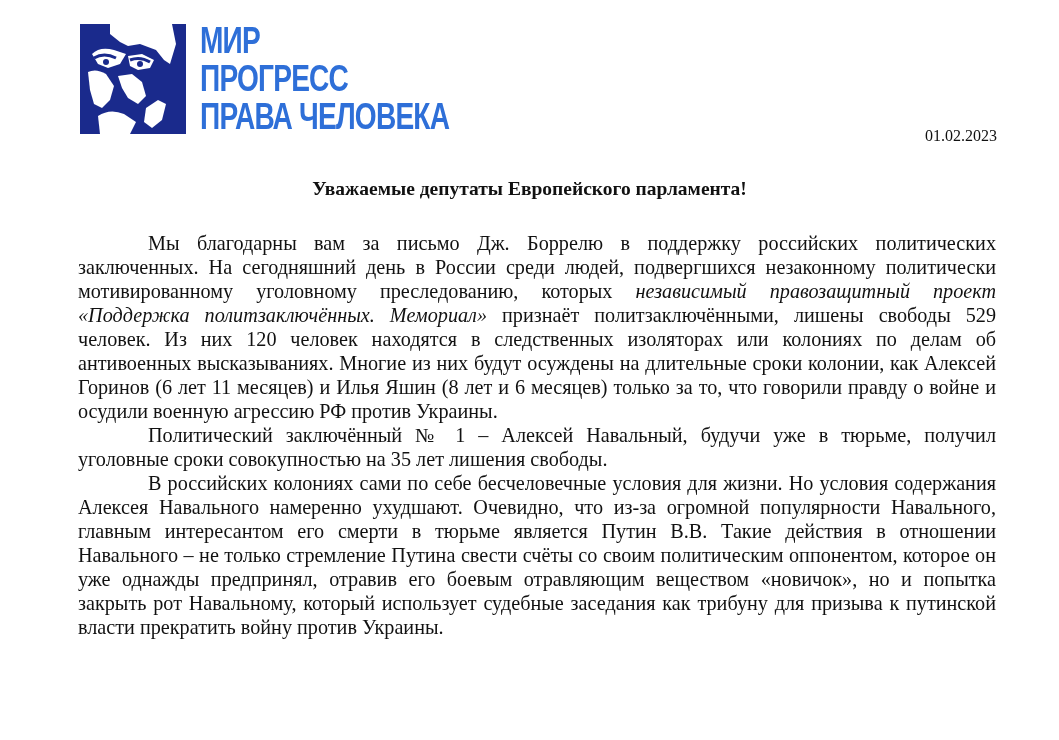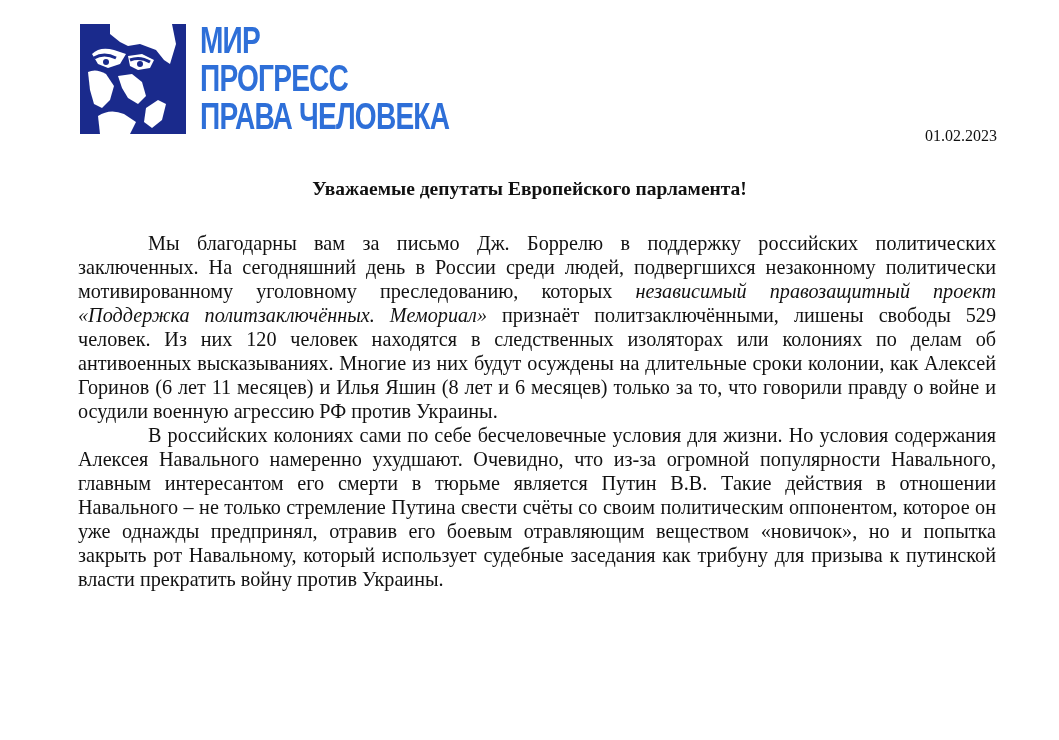--- a/index.html
+++ b/index.html
@@ -128,16 +128,17 @@
       <div class="logo-line l3">ПРАВА ЧЕЛОВЕКА</div>
     </div>
   </div>
 
   <div class="date">01.02.2023</div>
 
   <div class="title">Уважаемые депутаты Европейского парламента!</div>
 
   <div class="body">
     <p><span>Мы благодарны вам за письмо Дж. Боррелю в поддержку российских политических заключенных. На сегодняшний день в России среди людей, подвергшихся незаконному политически мотивированному уголовному преследованию, которых </span><span class="ital">независимый правозащитный проект «Поддержка политзаключённых. Мемориал»</span><span> признаёт политзаключёнными, лишены свободы 529 человек. Из них 120 человек находятся в следственных изоляторах или колониях по делам об антивоенных высказываниях. Многие из них будут осуждены на длительные сроки колонии, как Алексей Горинов (6 лет 11 месяцев) и Илья Яшин (8 лет и 6 месяцев) только за то, что говорили правду о войне и осудили военную агрессию РФ против Украины.</span></p>
+    <p>Политический заключённый № 1 – Алексей Навальный, будучи уже в тюрьме, получил уголовные сроки совокупностью на 35 лет лишения свободы.</p>
     <p>В российских колониях сами по себе бесчеловечные условия для жизни. Но условия содержания Алексея Навального намеренно ухудшают. Очевидно, что из-за огромной популярности Навального, главным интересантом его смерти в тюрьме является Путин В.В. Такие действия в отношении Навального – не только стремление Путина свести счёты со своим политическим оппонентом, которое он уже однажды предпринял, отравив его боевым отравляющим веществом «новичок», но и попытка закрыть рот Навальному, который использует судебные заседания как трибуну для призыва к путинской власти прекратить войну против Украины.</p>
   </div>
 
 </div>
 
 </body></html>

